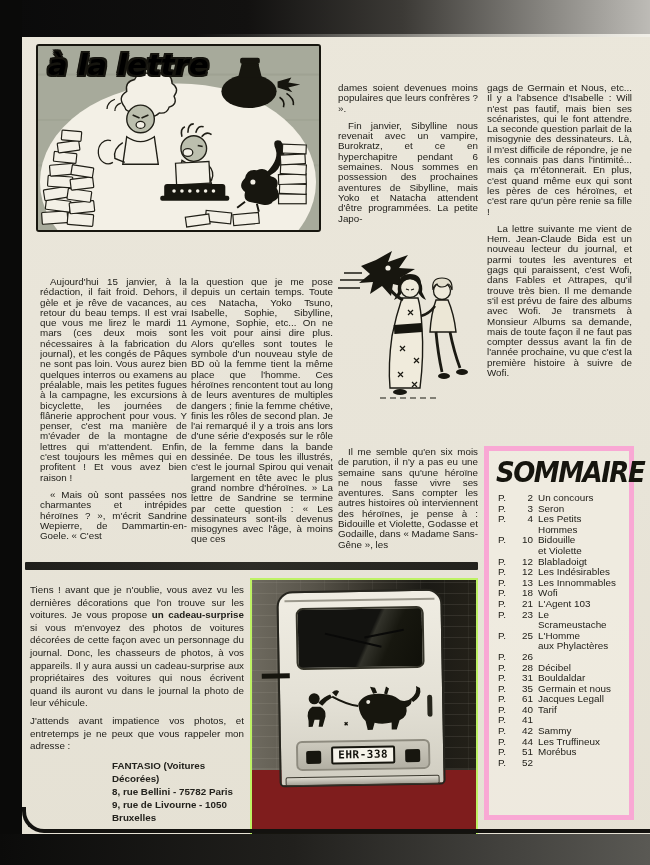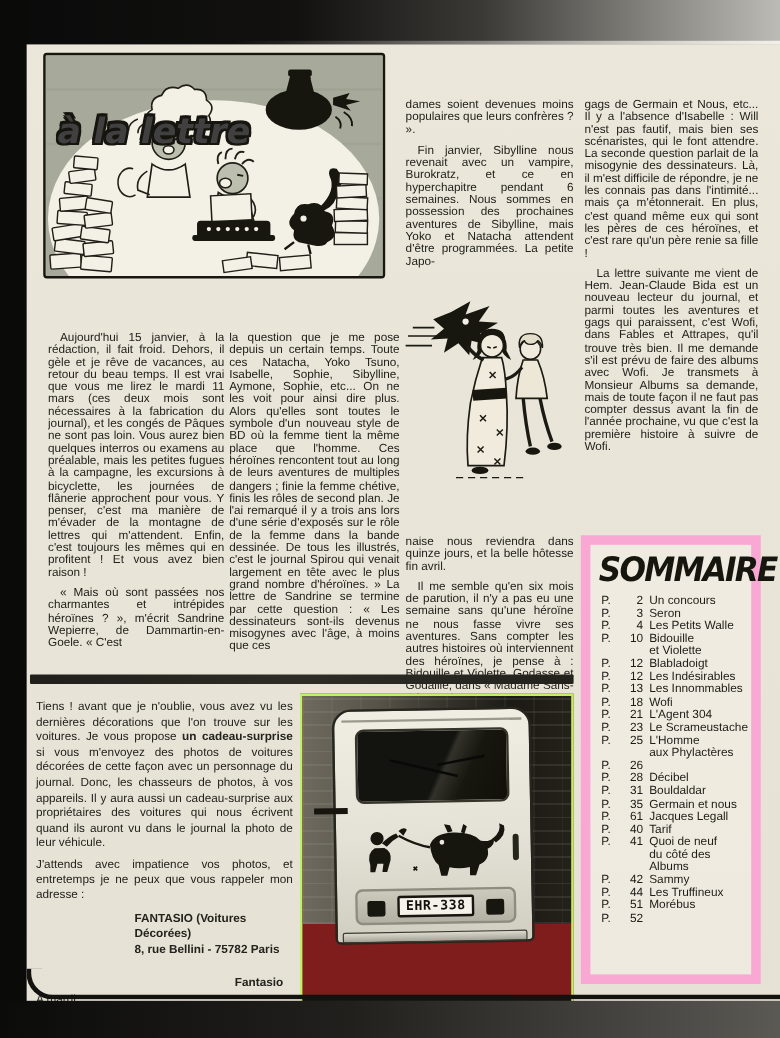--- a/index.html
+++ b/index.html
@@ -19,23 +19,23 @@
               background:linear-gradient(90deg,#0b0b0a 0%,#21201d 45%,#454440 80%,#5a5954 100%); }
   .bottom-frame { position:absolute; left:22px; right:-6px; bottom:32px; height:26px; z-index:5;
               border-left:4px solid #13120f; border-bottom:4px solid #13120f;
               border-bottom-left-radius:22px; }
 
   
   .panel { position:absolute; left:36px; top:44px; width:285px; height:188px;
            border:2px solid #17160f; border-radius:3px; background:#a7aa9b; overflow:hidden; z-index:2; }
   .panel-title { position:absolute; left:10px; top:2px; z-index:3;
            font-family:"DejaVu Sans", sans-serif; font-style:italic; font-weight:bold; font-size:29px;
-           color:#404040; letter-spacing:0px;
+           color:#000000; letter-spacing:0px;
            text-shadow:2px 0 0 #16150f,-2px 0 0 #16150f,0 2px 0 #16150f,0 -2px 0 #16150f,
-                       2px 2px 0 #16150f,-2px 2px 0 #16150f,2px -2px 0 #16150f,-2px -2px 0 #16150f;margin-top:44px; }
+                       2px 2px 0 #16150f,-2px 2px 0 #16150f,2px -2px 0 #16150f,-2px -2px 0 #16150f; }
   .panel svg { position:absolute; inset:0; }
 
   
   .col { position:absolute; color:#23221d; font-size:9.8px; line-height:10.3px;
          text-align:justify; overflow:hidden;margin-top:39px; }
   .col p { margin:0 0 7px; }
   .col p.ind { text-indent:10px; }
   .col b { font-weight:normal; color:#1b1a15; }
   .col1 { left:40px;  top:238px; width:147px; height:322px; }
   .col2 { left:191px; top:238px; width:142px; height:322px; }
@@ -88,21 +88,21 @@
   .plate { background:#f5f2e9; border:2px solid #16150e; border-radius:2px; padding:0 5px;
            font-family:"DejaVu Sans Mono", monospace; font-weight:bold; font-size:11px;
            letter-spacing:.5px; color:#12110c; line-height:14px; }
   .bumper { position:absolute; left:4px; right:4px; top:184px; height:9px;
            background:linear-gradient(180deg,#dcd9ce,#a5a297); border:1px solid #3b392f; border-radius:2px; }
   .van-handle { position:absolute; right:10px; top:104px; width:5px; height:22px; background:#26251c; border-radius:3px; }
   .van-bar { position:absolute; left:-18px; top:80px; width:28px; height:5px; background:#16150e; }
 
   
   .sommaire { position:absolute; left:484px; top:446px; width:150px; height:374px;
-              border:8px solid #f9a8d4; background:rgba(248,245,236,.45); padding:5px 0 4px 9px; }
+              border:5px solid #f9a8d4; background:rgba(248,245,236,.45); padding:5px 10px 4px 9px; }
   .sommaire h2 { font-family:"DejaVu Sans", sans-serif; font-weight:bold; font-style:italic;
               font-size:26px; letter-spacing:-1.5px; color:#16150e; transform:scaleY(1.08);
               transform-origin:left top; margin:0 0 7px -2px; white-space:nowrap; }
   .toc { color:#1d1c16; }
   .toc-row { display:grid; grid-template-columns:13px 17px 1fr; column-gap:5px;
              font-size:9.9px; line-height:10.6px; margin-bottom:0; }
   .toc-num { text-align:right; }
   .toc-label { white-space:pre-line; }
 </style>
 </head>
@@ -243,38 +243,38 @@
       <path d="M100,54 q-5,14 -6,32 l26,0 q-2,-18 -8,-32 z" fill="#ece7d6" stroke="#1b1a13" stroke-width="1.4"></path>
       <path d="M99,60 q-6,8 -14,10" stroke="#1b1a13" stroke-width="2.6" fill="none"></path>
       <path d="M100,86 q2,22 6,40 M114,86 q4,20 10,36" stroke="#1b1a13" stroke-width="2.8" fill="none"></path>
       <ellipse cx="108" cy="130" rx="6" ry="3" fill="#17160f"></ellipse>
       <ellipse cx="126" cy="126" rx="6" ry="3" fill="#17160f"></ellipse>
     </g>
     <path d="M44,152 h60" stroke="#1b1a13" stroke-width="1.2" stroke-dasharray="6 4"></path>
   </svg>
 
   <div class="col col3b">
-      <p class="para">naise nous reviendra dans quinze jours, et la belle hôtesse fin avril.</p>
       <p class="para ind">Il me semble qu'en six mois de parution, il n'y a pas eu une semaine sans qu'une héroïne ne nous fasse vivre ses aventures. Sans compter les autres histoires où interviennent des héroïnes, je pense à : <b>Bidouille et Violette, Godasse et Godaille,</b> dans « Madame Sans-Gêne », les</p>
     </div>
   <div class="col col4">
       <p class="para">gags de <b>Germain et Nous,</b> etc... Il y a l'absence d'<b>Isabelle</b> : Will n'est pas fautif, mais bien ses scénaristes, qui le font attendre. La seconde question parlait de la misogynie des dessinateurs. Là, il m'est difficile de répondre, je ne les connais pas dans l'intimité... mais ça m'étonnerait. En plus, c'est quand même eux qui sont les pères de ces héroïnes, et c'est rare qu'un père renie sa fille !</p>
       <p class="para ind">La lettre suivante me vient de Hem. <b>Jean-Claude Bida</b> est un nouveau lecteur du journal, et parmi toutes les aventures et gags qui paraissent, c'est <b>Wofi</b>, dans Fables et Attrapes, qu'il trouve très bien. Il me demande s'il est prévu de faire des albums avec Wofi. Je transmets à Monsieur Albums sa demande, mais de toute façon il ne faut pas compter dessus avant la fin de l'année prochaine, vu que c'est la première histoire à suivre de Wofi.</p>
     </div>
 
   <div class="hr-band"></div>
 
   <section class="promo">
     <div>
         <p class="para">Tiens ! avant que je n'oublie, vous avez vu les dernières décorations que l'on trouve sur les voitures. Je vous propose <b>un cadeau-surprise</b> si vous m'envoyez des photos de voitures décorées de cette façon avec un personnage du journal. Donc, les chasseurs de photos, à vos appareils. Il y aura aussi un cadeau-surprise aux propriétaires des voitures qui nous écrivent quand ils auront vu dans le journal la photo de leur véhicule.</p>
-        <p class="para">J'attends avec impatience vos photos, et entretemps je ne peux que vous rappeler mon adresse :</p>
+        <p class="para">J'attends avant impatience vos photos, et entretemps je ne peux que vous rappeler mon adresse :</p>
       </div>
     <div class="address">
       <div>FANTASIO (Voitures Décorées)</div>
       <div>8, rue Bellini - 75782 Paris</div>
+      <div>9, rue de Livourne - 1050 Bruxelles</div>
     </div>
     <div class="signature">Fantasio</div>
     <div class="closing">A mardi.</div>
     <div class="ps">PS : Ce dessin est l'œuvre de Luk van de Walle (Aalter).</div>
   </section>
 
   <figure class="photo">
     <div class="wall"></div>
     <div class="road"></div>
     <div class="van">
@@ -316,21 +316,21 @@
           <span class="toc-label">Un concours</span>
         </div>
         <div class="toc-row">
           <span class="toc-p">P.</span>
           <span class="toc-num">3</span>
           <span class="toc-label">Seron</span>
         </div>
         <div class="toc-row">
           <span class="toc-p">P.</span>
           <span class="toc-num">4</span>
-          <span class="toc-label">Les Petits Walle</span>
+          <span class="toc-label">Les Petits Hommes</span>
         </div>
         <div class="toc-row">
           <span class="toc-p">P.</span>
           <span class="toc-num">10</span>
           <span class="toc-label">Bidouille
 et Violette</span>
         </div>
         <div class="toc-row">
           <span class="toc-p">P.</span>
           <span class="toc-num">12</span>
@@ -347,21 +347,21 @@
           <span class="toc-label">Les Innommables</span>
         </div>
         <div class="toc-row">
           <span class="toc-p">P.</span>
           <span class="toc-num">18</span>
           <span class="toc-label">Wofi</span>
         </div>
         <div class="toc-row">
           <span class="toc-p">P.</span>
           <span class="toc-num">21</span>
-          <span class="toc-label">L'Agent 304</span>
+          <span class="toc-label">L'Agent 103</span>
         </div>
         <div class="toc-row">
           <span class="toc-p">P.</span>
           <span class="toc-num">23</span>
           <span class="toc-label">Le Scrameustache</span>
         </div>
         <div class="toc-row">
           <span class="toc-p">P.</span>
           <span class="toc-num">25</span>
           <span class="toc-label">L'Homme
@@ -392,23 +392,20 @@
           <span class="toc-label">Jacques Legall</span>
         </div>
         <div class="toc-row">
           <span class="toc-p">P.</span>
           <span class="toc-num">40</span>
           <span class="toc-label">Tarif</span>
         </div>
         <div class="toc-row">
           <span class="toc-p">P.</span>
           <span class="toc-num">41</span>
-          <span class="toc-label">Quoi de neuf
-du côté des
-Albums</span>
         </div>
         <div class="toc-row">
           <span class="toc-p">P.</span>
           <span class="toc-num">42</span>
           <span class="toc-label">Sammy</span>
         </div>
         <div class="toc-row">
           <span class="toc-p">P.</span>
           <span class="toc-num">44</span>
           <span class="toc-label">Les Truffineux</span>

